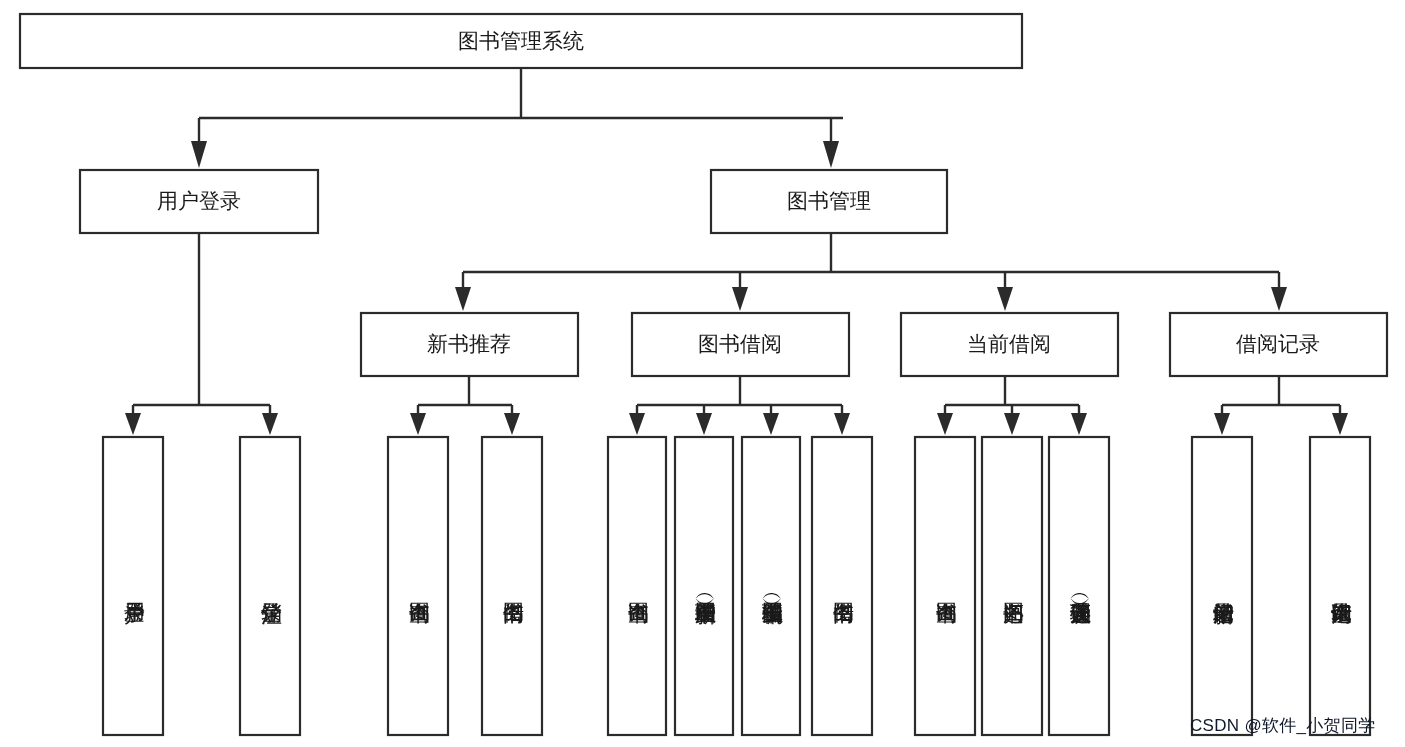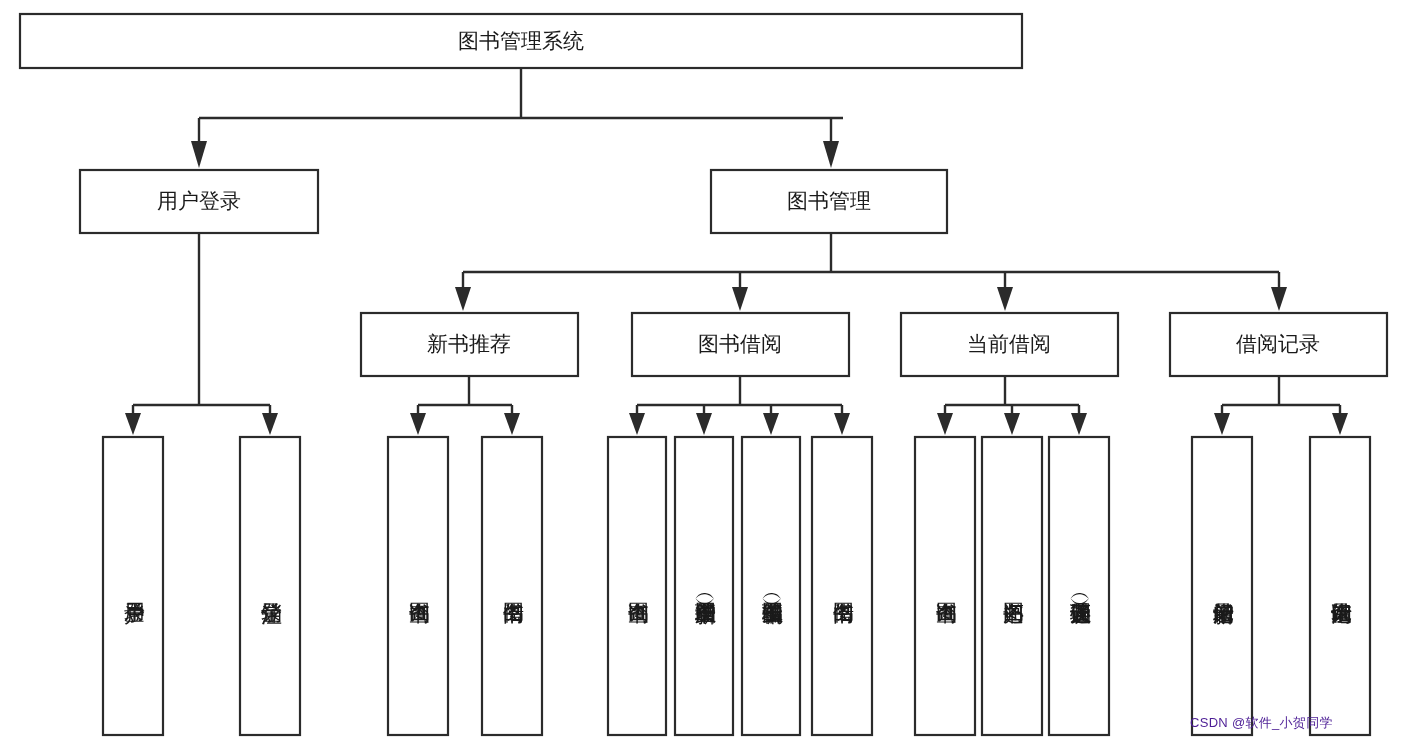--- a/index.html
+++ b/index.html
@@ -54,22 +54,22 @@
     font-size: 21px;
     fill: #1a1a1a;
     text-anchor: middle;
     dominant-baseline: middle;
     writing-mode: vertical-rl;
     glyph-orientation-vertical: 0;
   }
   .watermark {
     position: absolute;
     font-family: "Liberation Sans", "DejaVu Sans", sans-serif;
-    font-size: 13px;
-    color: #4c1d95;
+    font-size: 17px;
+    color: #0f172a;
     white-space: nowrap;
     left: 1190px;
     top: 714px;
     letter-spacing: 0.3px;
   }
 </style>
 </head>
 <body>
 
 <div id="diagram-root">

